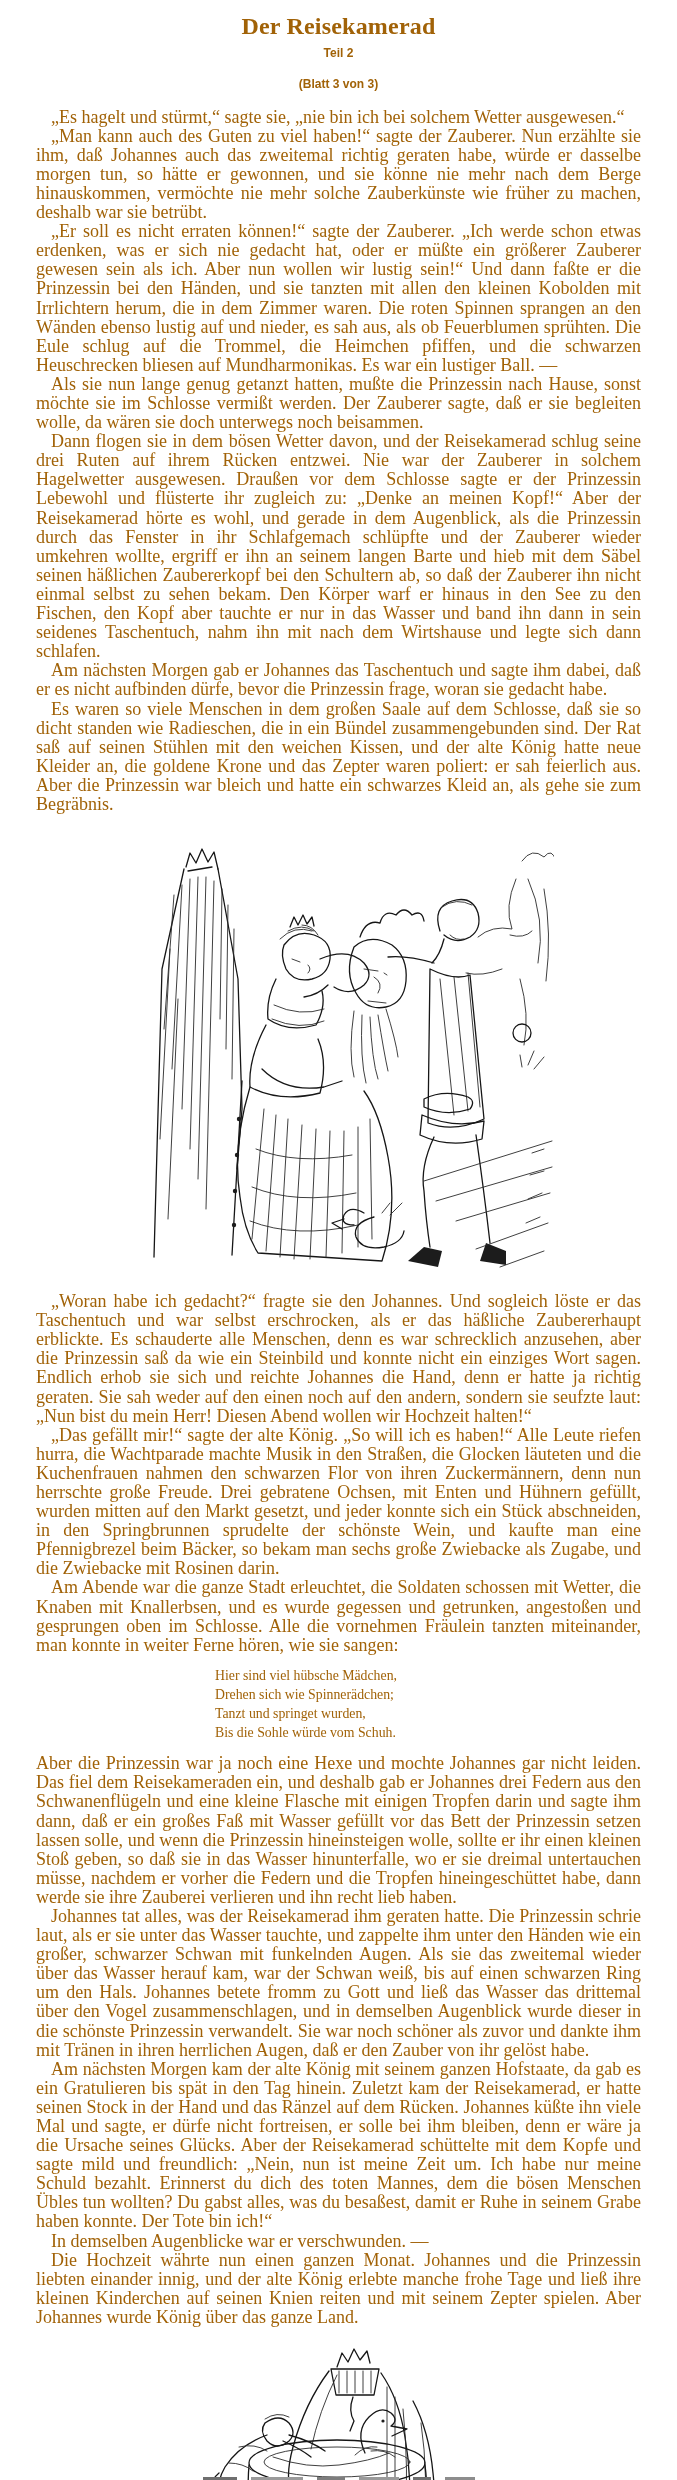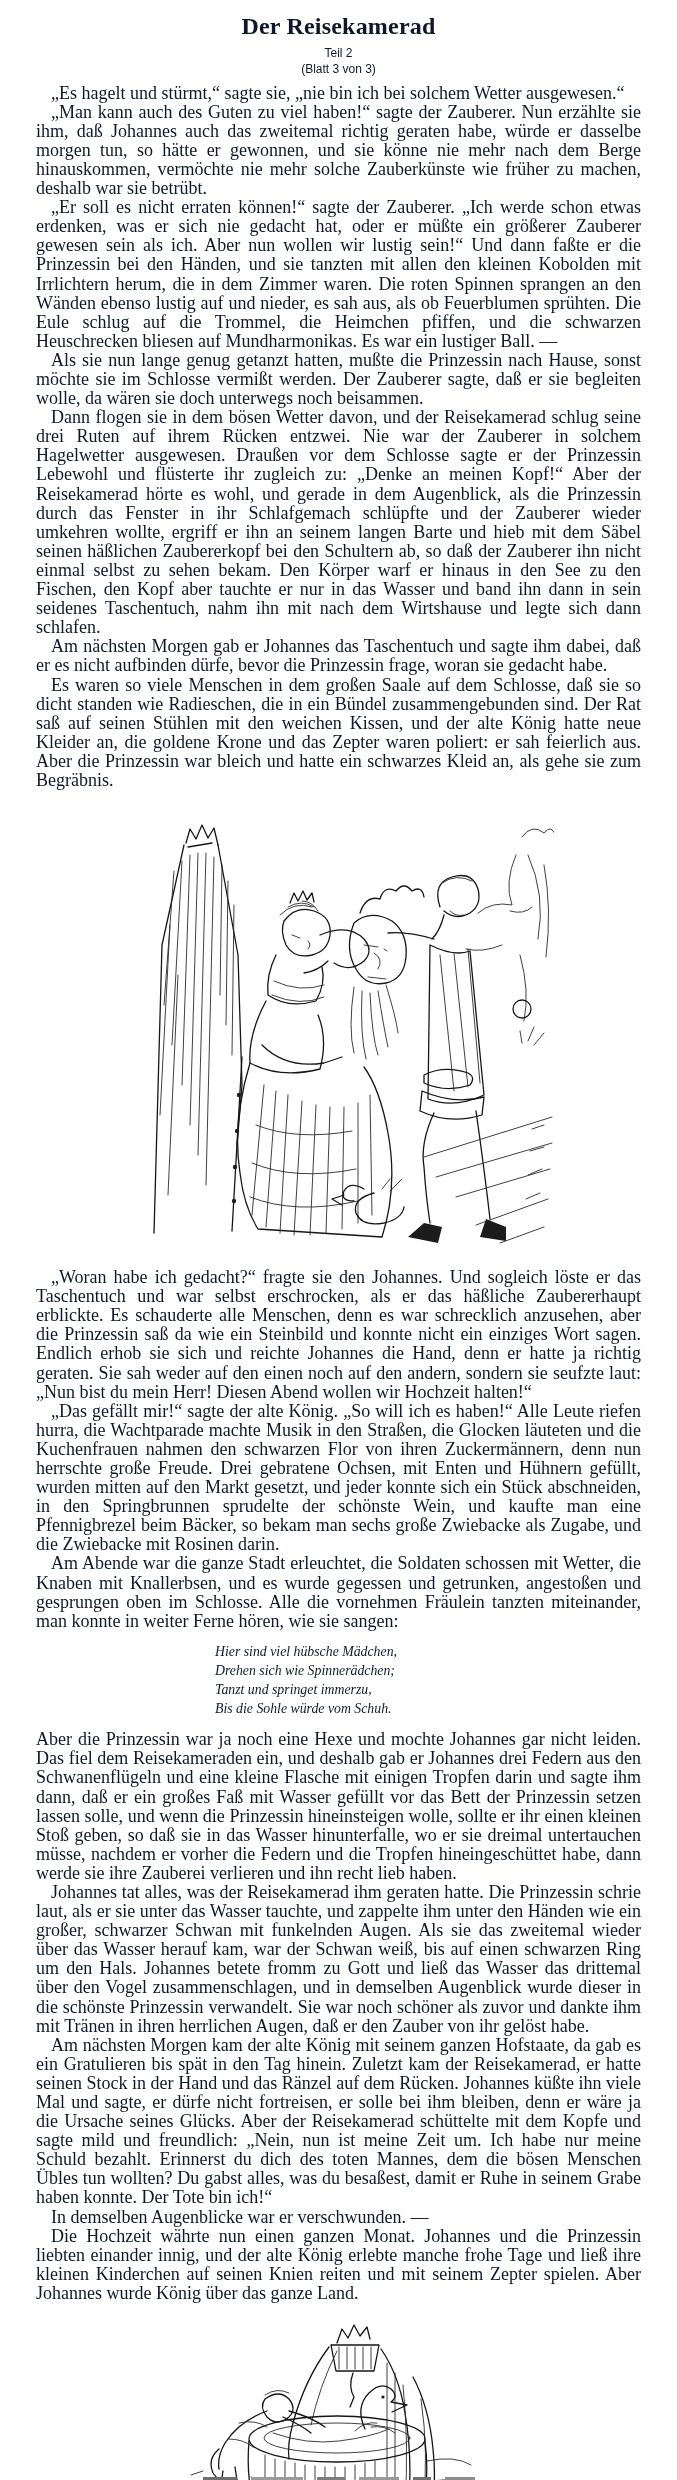--- a/index.html
+++ b/index.html
@@ -1,56 +1,55 @@
 <!DOCTYPE html>
 <html lang="de"><head>
 <meta charset="utf-8">
 <style>
   html,body { margin:0; padding:0; background:#ffffff; }
   .page {
     position:relative;
     width:677px; height:2480px;
     overflow:hidden;
     background:#ffffff;
-    color:#0f172a;
+    color:#a16207;
     font-family:"Liberation Serif", serif;
   }
   .doc-header { padding-top:13px; }
   .doc-title {
     text-align:center;
     font-weight:bold;
     font-size:24px;
     line-height:1.15;
     margin:0;
     letter-spacing:0.2px;
   }
   .doc-sub {
     text-align:center;
-    font-weight:normal;
+    font-weight:bold;
     font-family:"Liberation Sans", sans-serif;
     font-size:12px;
     line-height:15px;
-    margin:1px;
+    margin:16px;
   }
   .doc-sub.first { margin-top:5px; }
   .text-col {
     margin:7px 36px 0 36px;
     font-size:18px;
     line-height:19.1px;
     text-align:justify;
     text-justify:inter-word;
   }
   .text-col p { margin:0; text-indent:15px; }
   .text-col p.no-indent { text-indent:0; }
   .poem {
     margin:11px 36px 12px 215px;
     font-size:13.8px;
     line-height:19.1px;
     text-align:left;
-    font-style:italic;
   }
   .poem div { margin:0; }
   figure { margin:0; text-align:center; }
   figure.fig1 { margin:5px 0 6px 0; }
   figure.fig2 { margin:16px 0 0 0; }
   figure svg { display:block; margin:0 auto; }
   .sketch { stroke:#161616; fill:none; stroke-width:1.3; stroke-linecap:round; stroke-linejoin:round; }
   .sketch-thin { stroke:#2a2a2a; fill:none; stroke-width:0.9; stroke-linecap:round; }
   .sketch-fill { fill:#1c1c1c; stroke:none; }
   
@@ -170,21 +169,21 @@
 
   <p class="story-p">„Woran habe ich gedacht?“ fragte sie den Johannes. Und sogleich löste er das Taschentuch und war selbst erschrocken, als er das häßliche Zaubererhaupt erblickte. Es schauderte alle Menschen, denn es war schrecklich anzusehen, aber die Prinzessin saß da wie ein Steinbild und konnte nicht ein einziges Wort sagen. Endlich erhob sie sich und reichte Johannes die Hand, denn er hatte ja richtig geraten. Sie sah weder auf den einen noch auf den andern, sondern sie seufzte laut: „Nun bist du mein Herr! Diesen Abend wollen wir Hochzeit halten!“</p>
       <p class="story-p">„Das gefällt mir!“ sagte der alte König. „So will ich es haben!“ Alle Leute riefen hurra, die Wachtparade machte Musik in den Straßen, die Glocken läuteten und die Kuchenfrauen nahmen den schwarzen Flor von ihren Zuckermännern, denn nun herrschte große Freude. Drei gebratene Ochsen, mit Enten und Hühnern gefüllt, wurden mitten auf den Markt gesetzt, und jeder konnte sich ein Stück abschneiden, in den Springbrunnen sprudelte der schönste Wein, und kaufte man eine Pfennigbrezel beim Bäcker, so bekam man sechs große Zwiebacke als Zugabe, und die Zwiebacke mit Rosinen darin.</p>
       <p class="story-p">Am Abende war die ganze Stadt erleuchtet, die Soldaten schossen mit Wetter, die Knaben mit Knallerbsen, und es wurde gegessen und getrunken, angestoßen und gesprungen oben im Schlosse. Alle die vornehmen Fräulein tanzten miteinander, man konnte in weiter Ferne hören, wie sie sangen:</p>
     </div>
 
   <div class="poem">
 
   <div class="poem-line">Hier sind viel hübsche Mädchen,</div>
       <div class="poem-line">Drehen sich wie Spinnerädchen;</div>
-      <div class="poem-line">Tanzt und springet immerzu,</div>
+      <div class="poem-line">Tanzt und springet wurden,</div>
       <div class="poem-line">Bis die Sohle würde vom Schuh.</div>
     </div>
 
   <div class="text-col">
 
   <p class="story-p no-indent">Aber die Prinzessin war ja noch eine Hexe und mochte Johannes gar nicht leiden. Das fiel dem Reisekameraden ein, und deshalb gab er Johannes drei Federn aus den Schwanenflügeln und eine kleine Flasche mit einigen Tropfen darin und sagte ihm dann, daß er ein großes Faß mit Wasser gefüllt vor das Bett der Prinzessin setzen lassen solle, und wenn die Prinzessin hineinsteigen wolle, sollte er ihr einen kleinen Stoß geben, so daß sie in das Wasser hinunterfalle, wo er sie dreimal untertauchen müsse, nachdem er vorher die Federn und die Tropfen hineingeschüttet habe, dann werde sie ihre Zauberei verlieren und ihn recht lieb haben.</p>
       <p class="story-p">Johannes tat alles, was der Reisekamerad ihm geraten hatte. Die Prinzessin schrie laut, als er sie unter das Wasser tauchte, und zappelte ihm unter den Händen wie ein großer, schwarzer Schwan mit funkelnden Augen. Als sie das zweitemal wieder über das Wasser herauf kam, war der Schwan weiß, bis auf einen schwarzen Ring um den Hals. Johannes betete fromm zu Gott und ließ das Wasser das drittemal über den Vogel zusammenschlagen, und in demselben Augenblick wurde dieser in die schönste Prinzessin verwandelt. Sie war noch schöner als zuvor und dankte ihm mit Tränen in ihren herrlichen Augen, daß er den Zauber von ihr gelöst habe.</p>
       <p class="story-p">Am nächsten Morgen kam der alte König mit seinem ganzen Hofstaate, da gab es ein Gratulieren bis spät in den Tag hinein. Zuletzt kam der Reisekamerad, er hatte seinen Stock in der Hand und das Ränzel auf dem Rücken. Johannes küßte ihn viele Mal und sagte, er dürfe nicht fortreisen, er solle bei ihm bleiben, denn er wäre ja die Ursache seines Glücks. Aber der Reisekamerad schüttelte mit dem Kopfe und sagte mild und freundlich: „Nein, nun ist meine Zeit um. Ich habe nur meine Schuld bezahlt. Erinnerst du dich des toten Mannes, dem die bösen Menschen Übles tun wollten? Du gabst alles, was du besaßest, damit er Ruhe in seinem Grabe haben konnte. Der Tote bin ich!“</p>
       <p class="story-p">In demselben Augenblicke war er verschwunden. —</p>
       <p class="story-p">Die Hochzeit währte nun einen ganzen Monat. Johannes und die Prinzessin liebten einander innig, und der alte König erlebte manche frohe Tage und ließ ihre kleinen Kinderchen auf seinen Knien reiten und mit seinem Zepter spielen. Aber Johannes wurde König über das ganze Land.</p>

